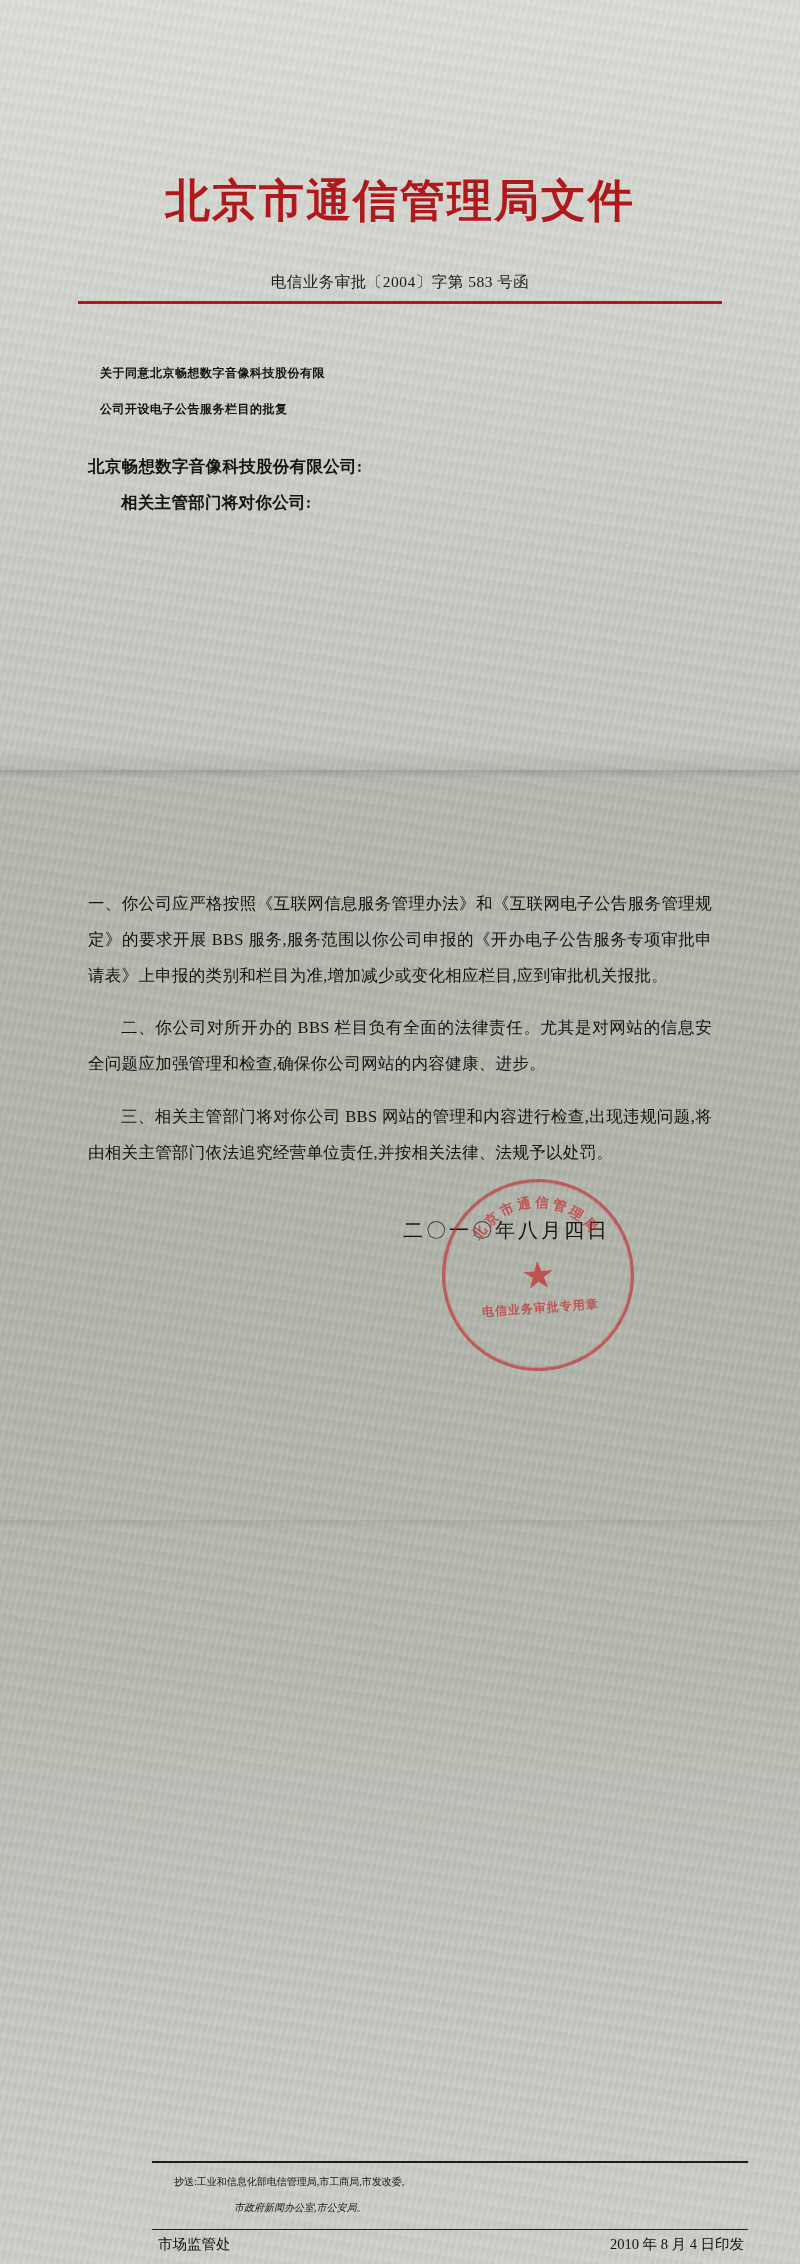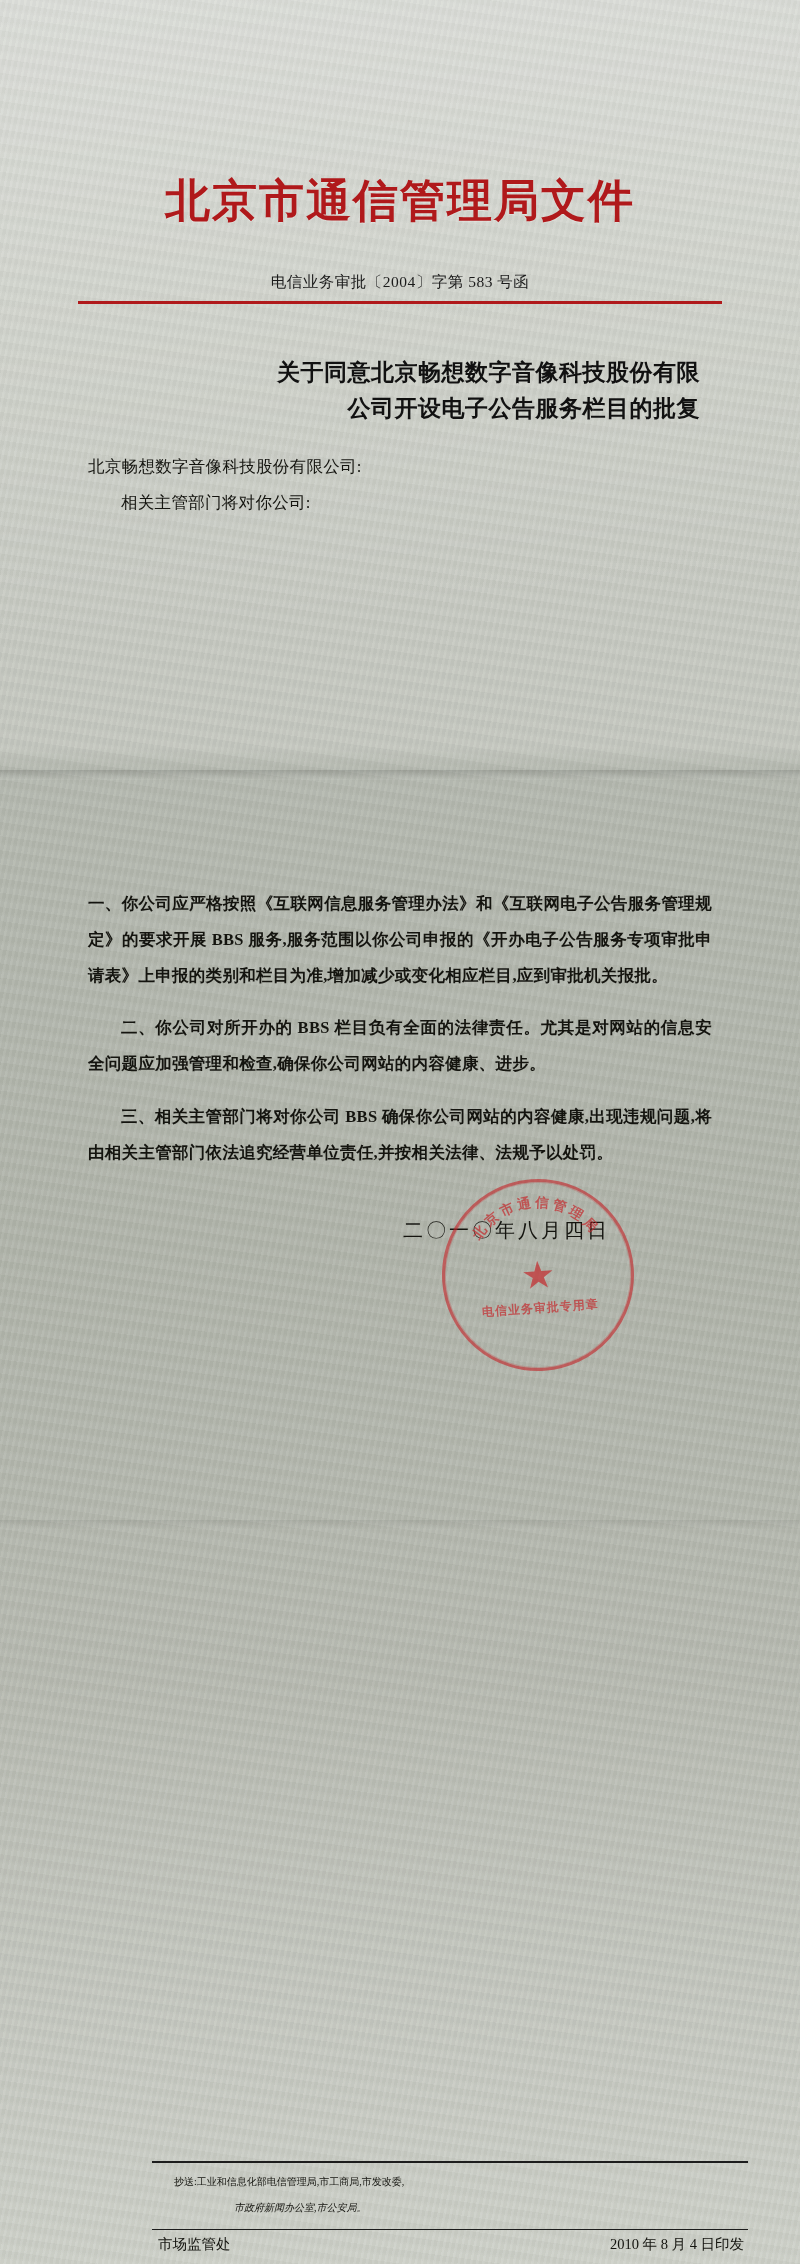--- a/index.html
+++ b/index.html
@@ -68,55 +68,55 @@
     left: 8px;
     width: 644px;
     height: 3px;
     background: #b0191b;
   }
   .subject {
     position: absolute;
     top: 326px;
     left: 30px;
     width: 600px;
-    text-align: right;
-    font-size: 23px;
+    text-align: left;
+    font-size: 12px;
     font-weight: bold;
     line-height: 36px;
     color: #111;
     letter-spacing: 0.5px;
   }
   .body {
     position: absolute;
     top: 420px;
     left: 18px;
     width: 624px;
     font-size: 16.5px;
     line-height: 36px;
     color: #14140f;
     text-align: justify;
     letter-spacing: 0.3px;
   }
   .body p {
     margin: 0 0 0 0;
+    font-weight: bold;
   }
   .indent {
     text-indent: 33px;
   }
   .block2 {
     position: absolute;
     top: 840px;
     left: 18px;
     width: 624px;
     font-size: 16.5px;
     line-height: 36px;
     color: #14140f;
     text-align: justify;
     letter-spacing: 0.3px;
-    font-weight: bold;
   }
   .sign-date {
     position: absolute;
     top: 1188px;
     left: 0;
     width: 660px;
     text-align: right;
     padding-right: 120px;
     box-sizing: border-box;
     font-size: 20px;
@@ -251,21 +251,21 @@
     </div>
 
     <div class="body">
       <p>北京畅想数字音像科技股份有限公司:</p>
       <p class="indent">相关主管部门将对你公司:</p>
     </div>
 
     <div class="block2">
       <p>一、你公司应严格按照《互联网信息服务管理办法》和《互联网电子公告服务管理规定》的要求开展 BBS 服务,服务范围以你公司申报的《开办电子公告服务专项审批申请表》上申报的类别和栏目为准,增加减少或变化相应栏目,应到审批机关报批。</p>
       <p class="indent">二、你公司对所开办的 BBS 栏目负有全面的法律责任。尤其是对网站的信息安全问题应加强管理和检查,确保你公司网站的内容健康、进步。</p>
-      <p class="indent">三、相关主管部门将对你公司 BBS 确保你公司网站的内容健康,出现违规问题,将由相关主管部门依法追究经营单位责任,并按相关法律、法规予以处罚。</p>
+      <p class="indent">三、相关主管部门将对你公司 BBS 网站的管理和内容进行检查,出现违规问题,将由相关主管部门依法追究经营单位责任,并按相关法律、法规予以处罚。</p>
     </div>
 
     <div class="sign-date">二〇一〇年八月四日</div>
 
     <div class="seal">
       <div class="seal-ring-text" id="sealRing">
           <span style="transform: translate(-55.1552px, -46.2807px) rotate(-50deg) translate(-50%, -50%);">北</span>
           <span style="transform: translate(-42.0295px, -58.4595px) rotate(-35.7143deg) translate(-50%, -50%);">京</span>
           <span style="transform: translate(-26.3046px, -67.0229px) rotate(-21.4286deg) translate(-50%, -50%);">市</span>
           <span style="transform: translate(-8.95275px, -71.4412px) rotate(-7.14286deg) translate(-50%, -50%);">通</span>

